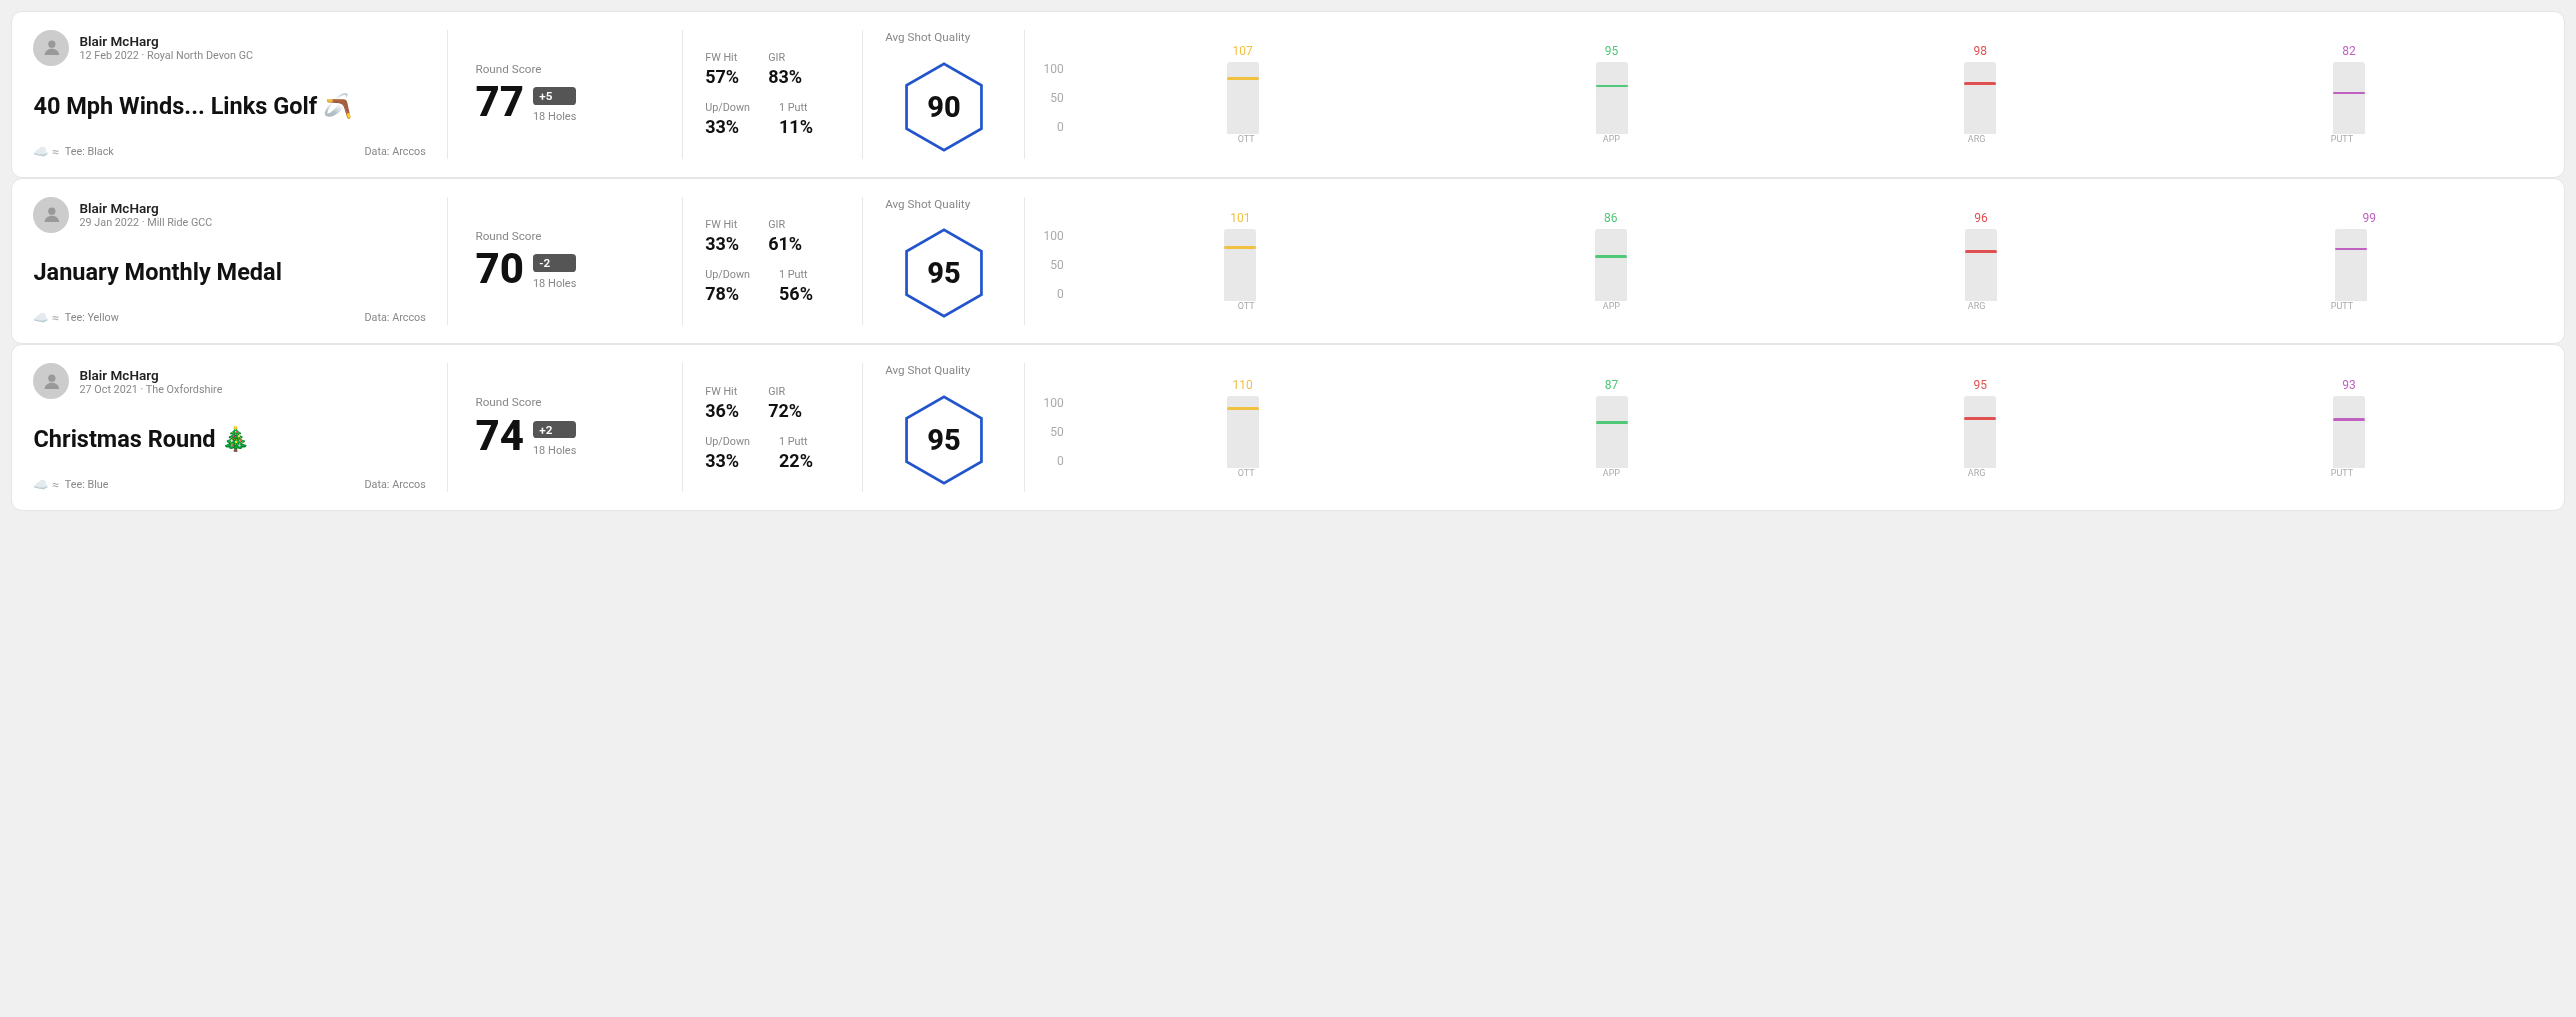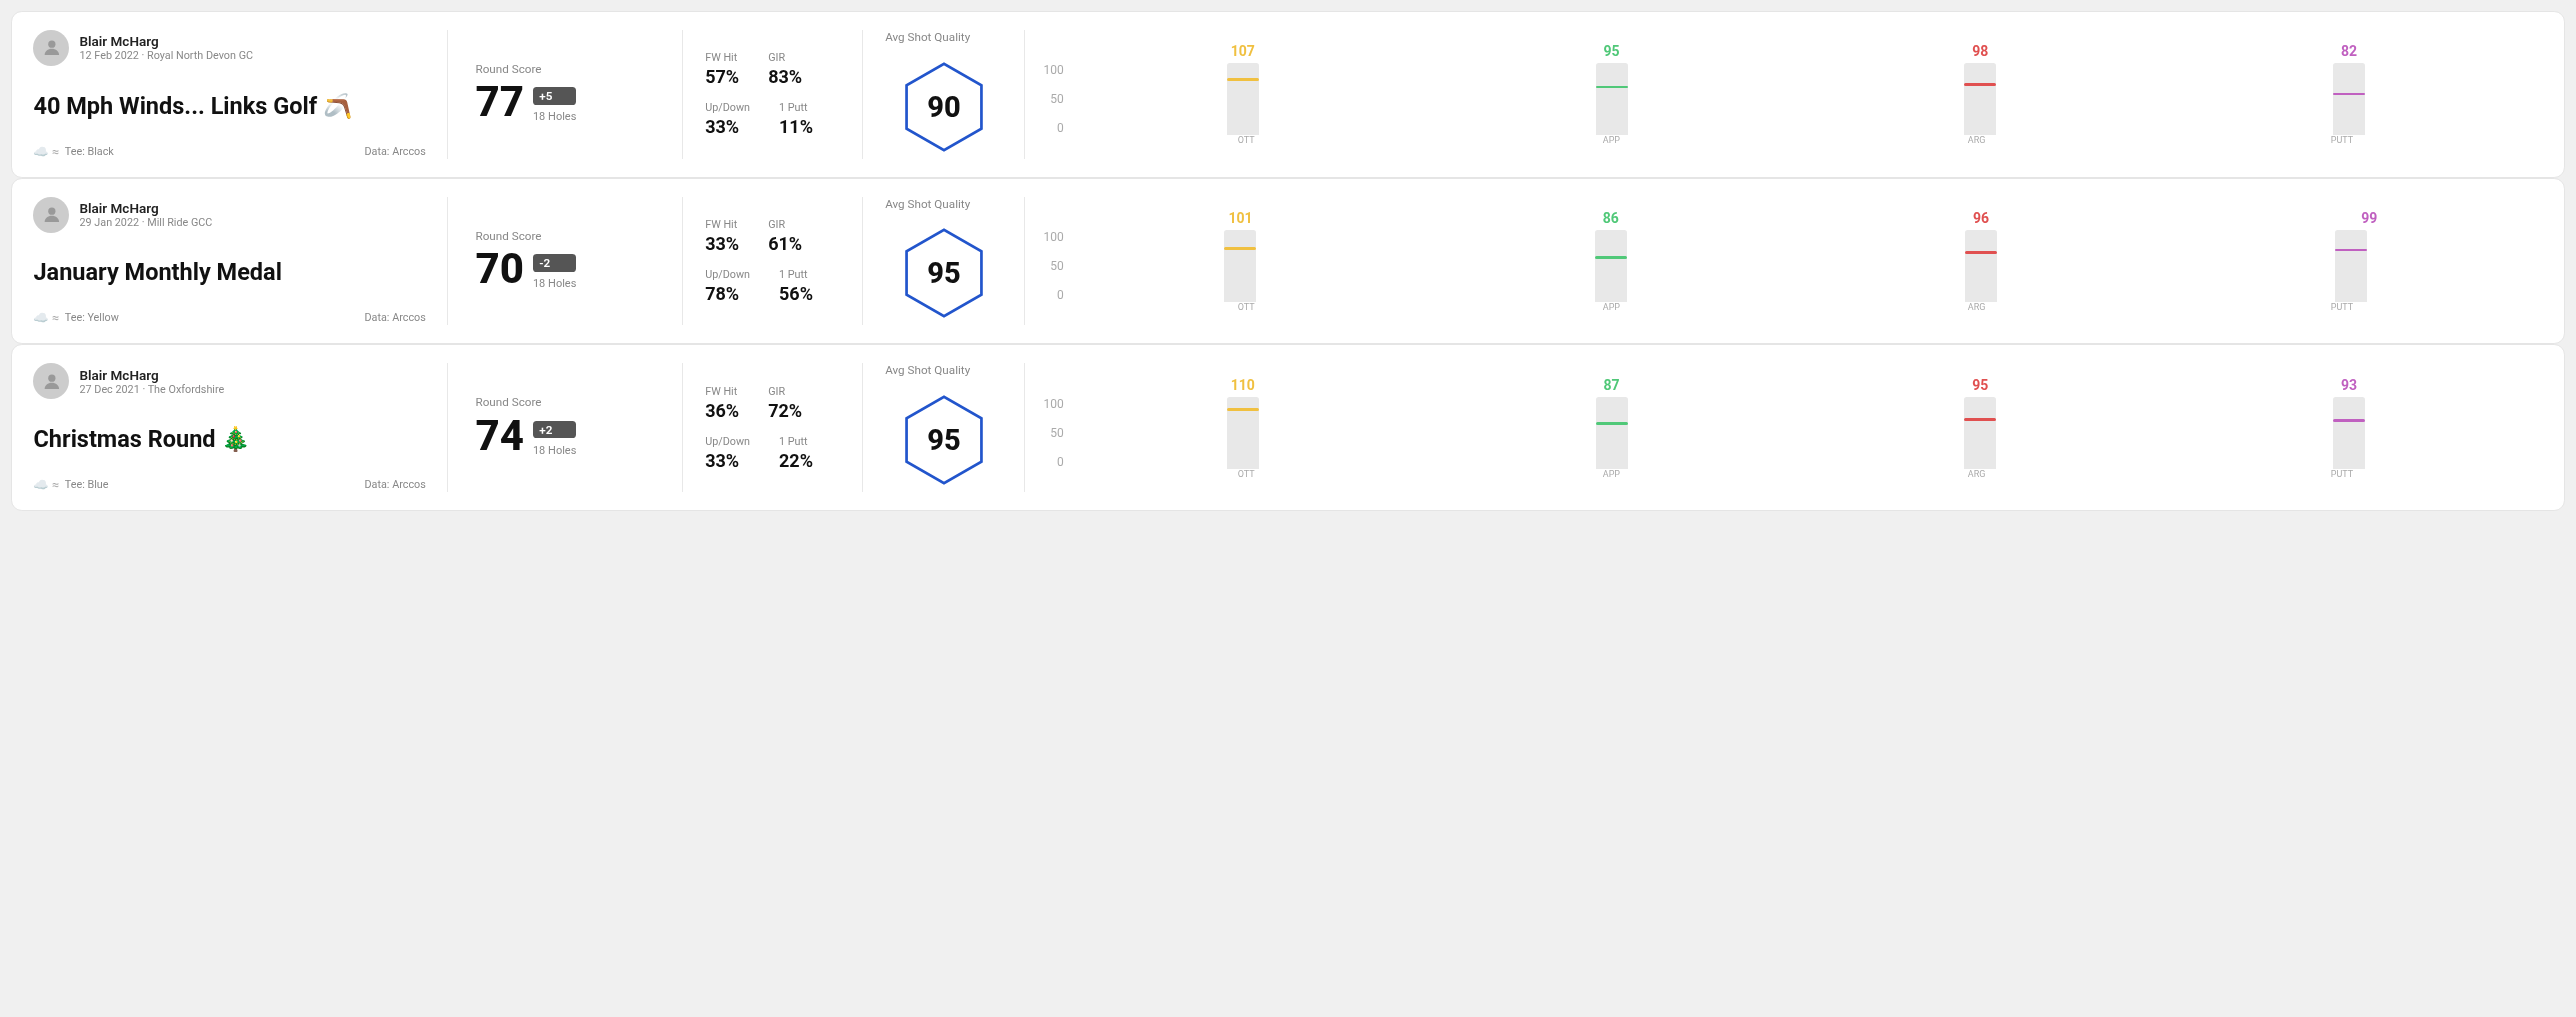--- a/index.html
+++ b/index.html
@@ -198,22 +198,22 @@
       justify-content: center;
     }
     .bar-group {
       display: flex;
       flex-direction: column;
       align-items: center;
       gap: 1.8px;
       flex: 1;
     }
     .bar-top-value {
-      font-size: 14px;
-      font-weight: 700;
+      font-size: 12px;
+      font-weight: 400;
       margin-bottom: 1.8px;
     }
     .bar-container {
       width: 32px;
       height: 72px;
       background: #e8e8e8;
       border-radius: 2.7px;
       position: relative;
       display: flex;
       align-items: flex-end;
@@ -495,21 +495,21 @@
       <div class="card-left">
         <div class="user-header">
           <div class="avatar">
             <svg viewBox="0 0 24 24">
               <circle cx="12" cy="8" r="4"></circle>
               <path d="M4 20c0-4 3.6-7 8-7s8 3 8 7"></path>
             </svg>
           </div>
           <div class="user-info">
             <div class="name">Blair McHarg</div>
-            <div class="meta">27 Dec 2021 · The Oxfordshire</div>
+            <div class="meta">27 Oct 2021 · The Oxfordshire</div>
           </div>
         </div>
         <div class="round-title">Christmas Round 🎄</div>
         <div class="card-footer">
           <div class="tee-info">
             <span class="tee-icon">☁️ ≈</span> 
             <span>Tee: Blue</span>
           </div>
           <div>Data: Arccos</div>
         </div>

